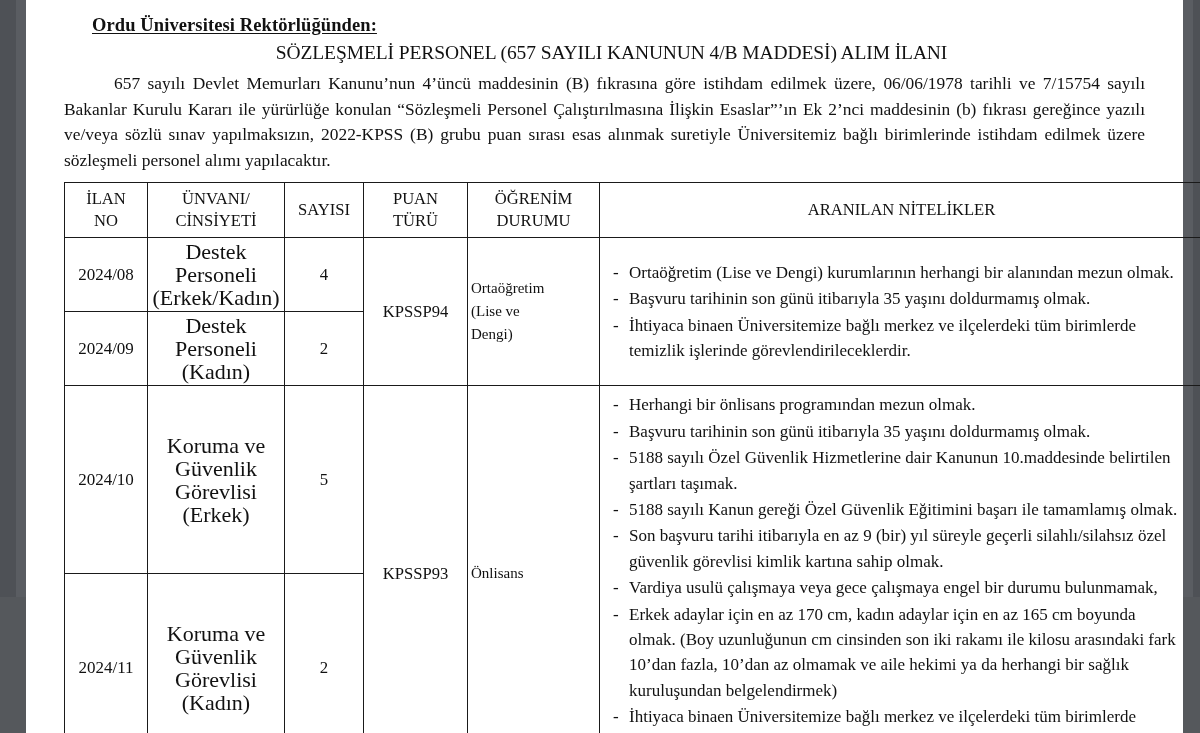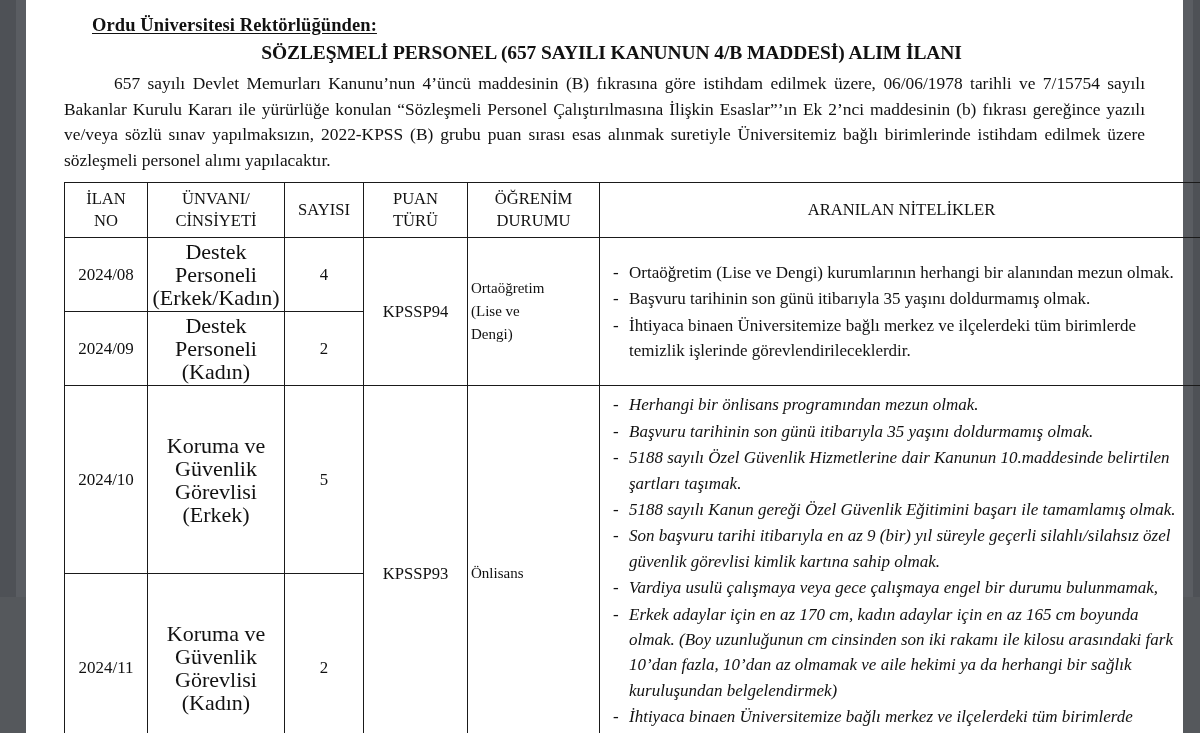--- a/index.html
+++ b/index.html
@@ -46,21 +46,21 @@
   .org-line {
     font-size: 18.5px;
     font-weight: bold;
     text-decoration: underline;
     text-underline-offset: 2px;
     letter-spacing: 0.1px;
     margin: 5px 0 0 28px;
   }
   .doc-title {
     font-size: 19.5px;
-    font-weight: bold;
+    font-weight: normal;
     text-align: center;
     letter-spacing: -0.1px;
     margin: 6px 0 2px 0;
     padding-right: 10px;
   }
 
   
   .para {
     font-size: 17.4px;
     line-height: 25.6px;
@@ -112,21 +112,21 @@
     margin: 0 0 1px 0;
     text-align: left;
   }
   ul.nitelik li::before {
     content: "-";
     position: absolute;
     left: 2px;
     top: 0;
   }
 
-  .rowpad-sm li { line-height: 25.2px; font-style: italic; }
+  .rowpad-sm li { line-height: 25.2px; }
 </style>
 </head>
 <body>
 
 <div class="viewer">
   <div class="page">
     <div class="page-inner">
 
       <div class="org-line">Ordu Üniversitesi Rektörlüğünden:</div>
 

